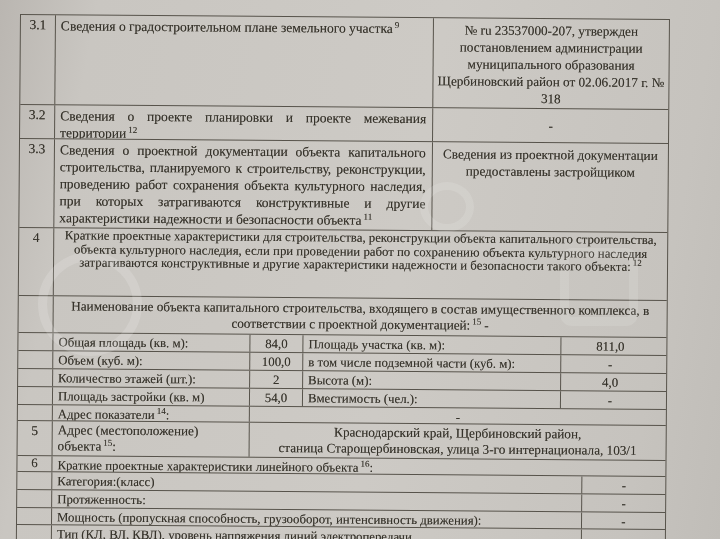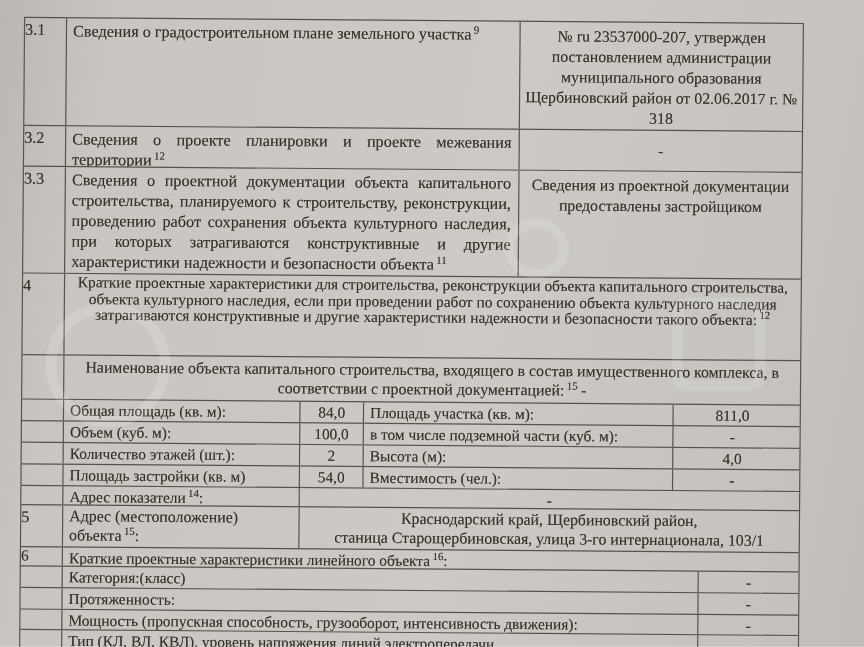--- a/index.html
+++ b/index.html
@@ -14,21 +14,21 @@
     position:absolute;left:20px;top:14px;width:650px;
     transform:rotate(0.45deg);transform-origin:0 0;
     border:1px solid #57534b;
     box-sizing:border-box;
     background:transparent;
   }
   .row{display:flex;border-bottom:1px solid #57534b;box-sizing:border-box;}
   .row:last-child{border-bottom:none;}
   .cell{box-sizing:border-box;overflow:hidden;}
   .bR{border-right:1px solid #57534b;}
-  .num{width:35px;text-align:left;font-size:13.5px;padding-top:2px;flex:none;}
+  .num{width:35px;text-align:center;font-size:13.5px;padding-top:2px;flex:none;}
   .lbl{font-size:13.5px;line-height:17px;padding:2px 6px 0 5px;}
   .just{text-align:justify;}
   .val{text-align:center;font-size:13.2px;line-height:17px;padding:3px 4px 0 4px;}
   .valmid{display:flex;align-items:center;justify-content:center;font-size:13.2px;}
   .h331{height:90px;} .h32{height:34px;} .h333{height:89px;}
   .h4{height:68px;} .hnaim{height:37px;}
   .hchar{height:18px;} .hinye{height:16px;}
   .h5{height:35px;} .h6h{height:16px;} .h6r{height:18px;} .h6last{height:18px;}
   .r4text{font-size:12.8px;line-height:13.5px;text-align:center;padding:1px 8px 0 8px;}
   .naimtext{font-size:13.2px;line-height:16px;text-align:center;padding:2px 10px 0 10px;}

